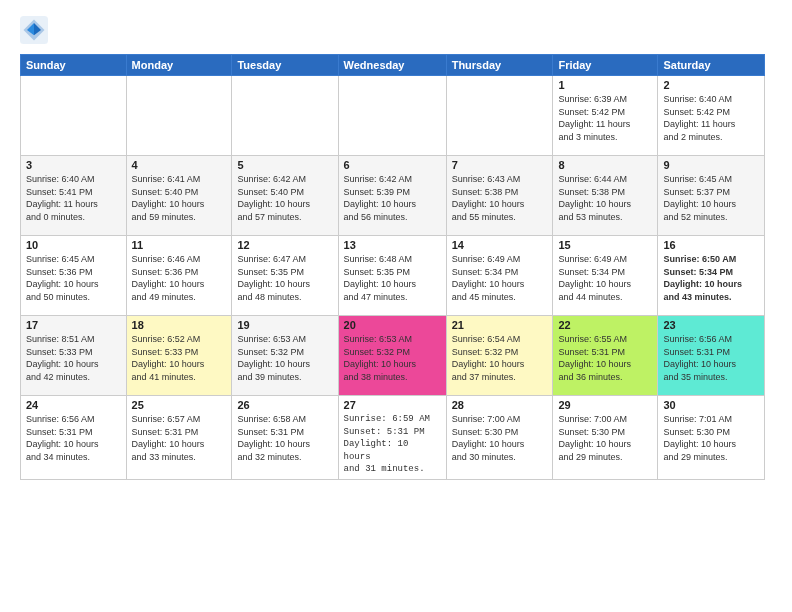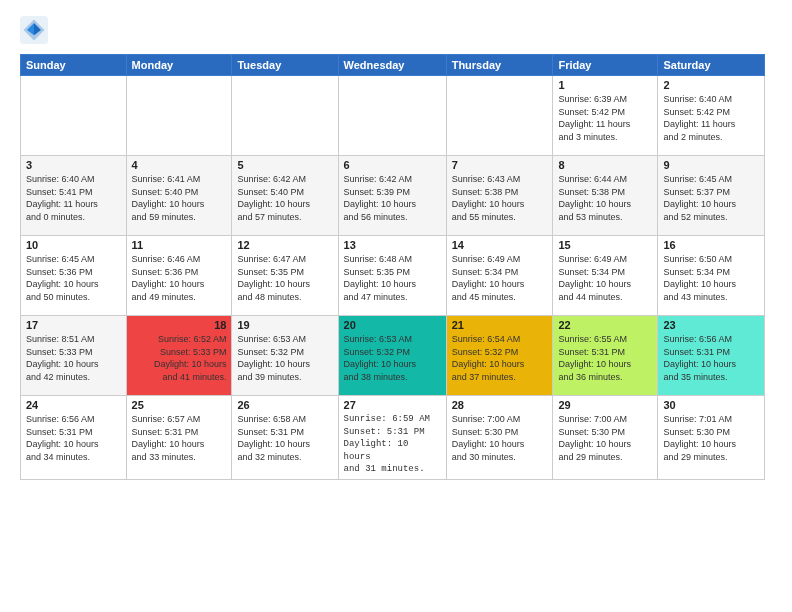--- a/index.html
+++ b/index.html
@@ -235,56 +235,56 @@
           </td>
           <td>
             <span class="day-number">15</span>
             <div class="day-info" style="white-space: pre-line;">Sunrise: 6:49 AM
 Sunset: 5:34 PM
 Daylight: 10 hours
 and 44 minutes.</div>
           </td>
           <td>
             <span class="day-number">16</span>
-            <div class="day-info" style="white-space: pre-line;">Sunrise: 6:50 AM
+            <div class="day-info" style="white-space: pre-line; font-weight: bold;">Sunrise: 6:50 AM
 Sunset: 5:34 PM
 Daylight: 10 hours
 and 43 minutes.</div>
           </td>
         </tr>
         <tr style="background: rgb(245, 245, 245);">
           <td style="background: rgb(245, 245, 245);">
             <span class="day-number">17</span>
             <div class="day-info" style="white-space: pre-line;">Sunrise: 8:51 AM
 Sunset: 5:33 PM
 Daylight: 10 hours
 and 42 minutes.</div>
           </td>
-          <td style="background: #ef4444; text-align: right;">
+          <td style="background: #fef9c3;">
             <span class="day-number">18</span>
             <div class="day-info" style="white-space: pre-line;">Sunrise: 6:52 AM
 Sunset: 5:33 PM
 Daylight: 10 hours
 and 41 minutes.</div>
           </td>
           <td style="background: rgb(245, 245, 245);">
             <span class="day-number">19</span>
             <div class="day-info" style="white-space: pre-line;">Sunrise: 6:53 AM
 Sunset: 5:32 PM
 Daylight: 10 hours
 and 39 minutes.</div>
           </td>
-          <td style="background: #14b8a6;">
+          <td style="background: #ec4899;">
             <span class="day-number">20</span>
             <div class="day-info" style="white-space: pre-line;">Sunrise: 6:53 AM
 Sunset: 5:32 PM
 Daylight: 10 hours
 and 38 minutes.</div>
           </td>
-          <td style="background: #eab308; margin-top: 16px;">
+          <td style="background: #fef9c3; margin-top: 16px;">
             <span class="day-number">21</span>
             <div class="day-info" style="white-space: pre-line;">Sunrise: 6:54 AM
 Sunset: 5:32 PM
 Daylight: 10 hours
 and 37 minutes.</div>
           </td>
           <td style="background: #bef264;">
             <span class="day-number">22</span>
             <div class="day-info" style="white-space: pre-line;">Sunrise: 6:55 AM
 Sunset: 5:31 PM

